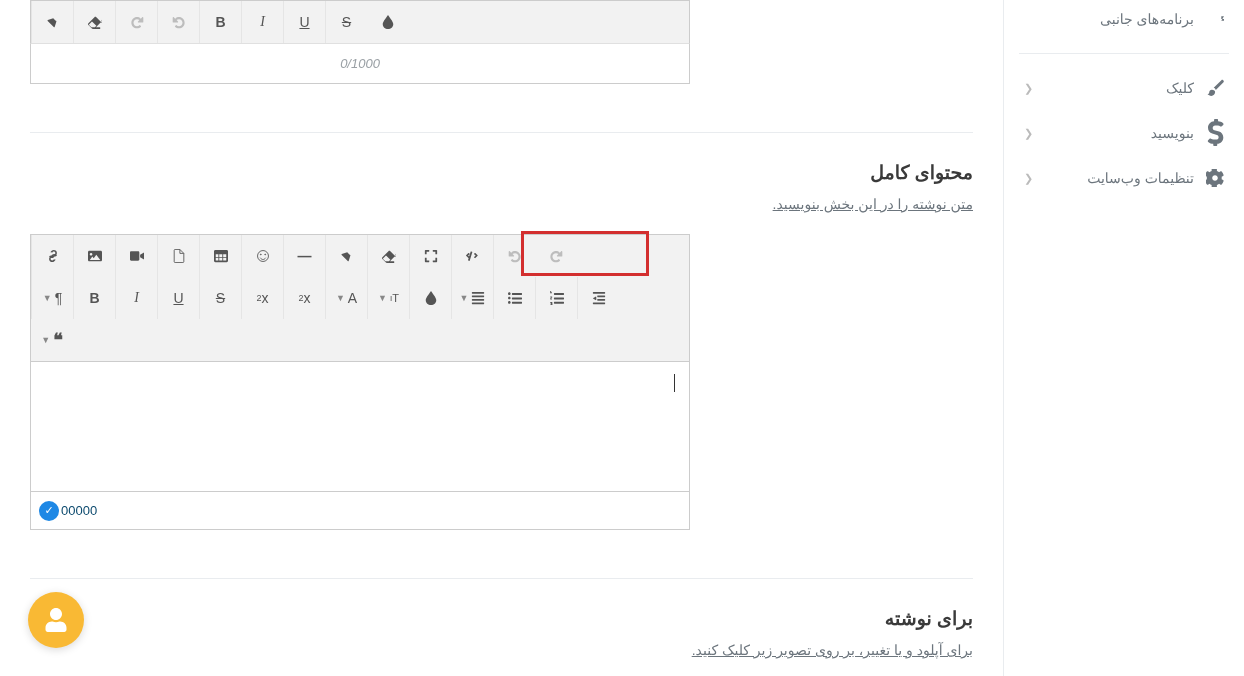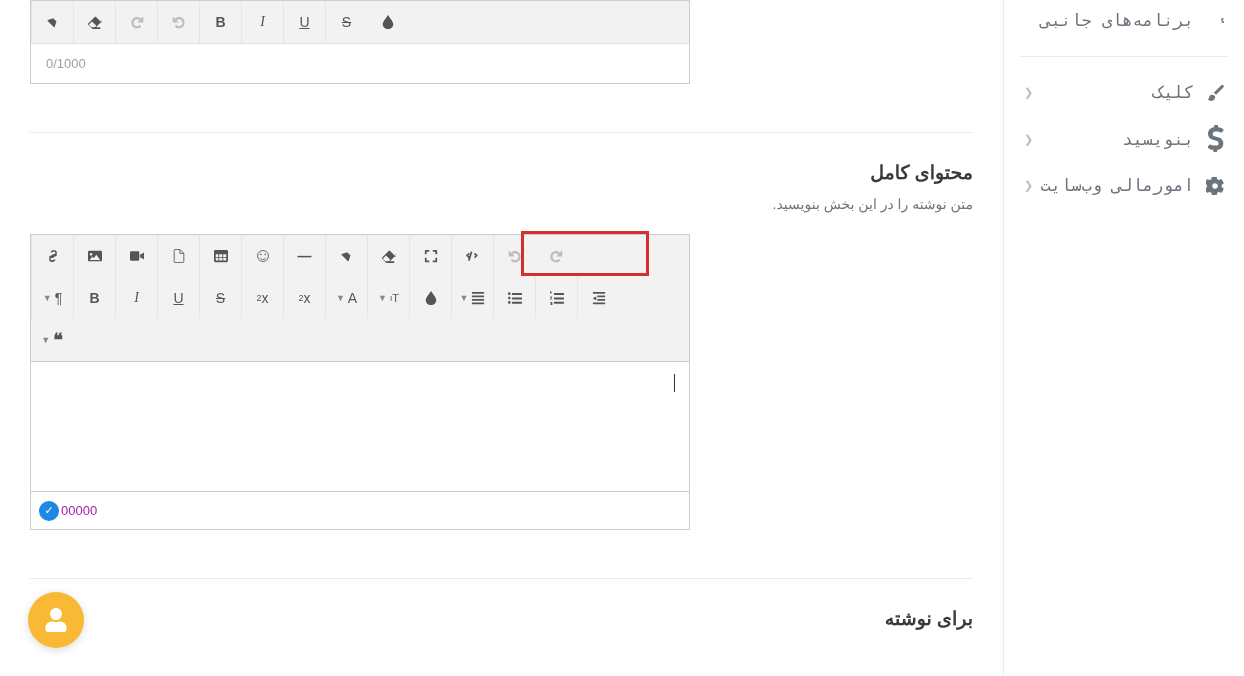--- a/index.html
+++ b/index.html
@@ -2,43 +2,43 @@
 <html dir="rtl" lang="fa"><head>
 <meta charset="utf-8">
 <style>
 * { margin: 0; padding: 0; box-sizing: border-box; }
 body { font-family: Tahoma, Arial, sans-serif; background: #fff; color: #333; font-size: 14px; direction: rtl; }
 .container { display: flex; min-height: 676px; }
 .sidebar { width: 240px; background: #fff; padding: 0 15px; border-right: 0; }
 .sidebar-item { display: flex; align-items: center; justify-content: space-between; padding: 10px 5px; color: #6c757d; cursor: pointer; }
 .sidebar-item .item-main { display: flex; align-items: center; gap: 12px; }
 .sidebar-item .icon { width: 18px; display: inline-flex; align-items: center; justify-content: center; color: #6c757d; }
-.sidebar-item .label { color: #6c757d; font-size: 17px; font-family: Liberation Mono, monospace; }
+.sidebar-item .label { color: #6c757d; font-size: 14px; }
 .sidebar-item .chevron { color: #bbb; font-size: 11px; }
 .sidebar-divider { border: none; border-top: 1px solid #e9ecef; margin: 15px 0; }
 .main { flex: 1; padding: 0 30px 30px 30px; border-right: 1px solid #e9ecef; }
 .editor-small-wrap { width: 660px; margin-right: auto; margin-left: 0; }
 .toolbar { display: flex; flex-direction: row-reverse; background: #f2f2f2; border: 1px solid #ccc; border-bottom: 1px solid #e0e0e0; }
 .toolbar-btn { width: 42px; height: 42px; display: inline-flex; align-items: center; justify-content: center; color: #555; cursor: pointer; border-left: 1px solid #e5e5e5; font-size: 14px; }
 .toolbar-btn.nb { border-left: none; }
 .toolbar-btn.faded { color: #bdbdbd; }
 .toolbar-btn svg { width: 14px; height: 14px; }
-.editor-small-body { border: 1px solid #ccc; border-top: none; height: 40px; display: flex; align-items: center; justify-content: flex-end; padding: 0 15px; }
+.editor-small-body { border: 1px solid #ccc; border-top: none; height: 40px; display: flex; align-items: center; justify-content: center; padding: 0 15px; font-style: italic; }
 .counter-small { color: #9aa0a5; font-size: 13px; direction: ltr; }
 .section-divider { border: none; border-top: 1px solid #e9ecef; margin: 48px 0 28px 0; }
 .section-title { font-size: 19px; font-weight: 700; color: #3a3a3a; margin-bottom: 12px; }
-.section-subtitle { font-size: 14px; color: #6c757d; margin-bottom: 22px; }
+.section-subtitle { font-size: 14px; color: #6c757d; margin-bottom: 22px; text-decoration: underline; }
 .editor-full-wrap { width: 660px; margin-right: auto; margin-left: 0; }
 .toolbar-full { background: #f2f2f2; border: 1px solid #ccc; display: flex; flex-direction: column; }
 .toolbar-row { display: flex; flex-direction: row-reverse; flex-wrap: wrap; }
 .editor-full-body { border: 1px solid #ccc; border-top: none; height: 130px; padding: 10px; position: relative; }
 .cursor-line { position: absolute; top: 12px; right: 14px; width: 1px; height: 18px; background: #333; }
 .editor-full-footer { border: 1px solid #ccc; border-top: none; height: 38px; display: flex; align-items: center; padding: 0 8px; direction: ltr; }
 .check-circle { width: 20px; height: 20px; border-radius: 50%; background: #1e88e5; display: inline-flex; align-items: center; justify-content: center; color: #fff; font-size: 11px; margin-right: 4px; }
-.footer-counter { color: #a21caf; font-size: 13px; margin-left: -2px; }
+.footer-counter { color: #0c4a6e; font-size: 13px; margin-left: -2px; }
 .media-highlight { position: relative; }
 .red-box { position: absolute; border: 3px solid #d32f2f; pointer-events: none; }
 .fab { position: fixed; left: 28px; bottom: 28px; width: 56px; height: 56px; border-radius: 50%; background: #f9b934; display: flex; align-items: center; justify-content: center; color: #fff; cursor: pointer; box-shadow: 0 2px 8px rgba(0,0,0,0.15); }
 .fab svg { width: 24px; height: 24px; }
 .caret-down { font-size: 9px; margin-right: 3px; color: #888; }
 </style>
 </head>
 <body>
 
 <div class="container">
@@ -77,21 +77,21 @@
       </div>
       <span class="chevron">❮</span>
     </div>
     <div class="sidebar-item">
       <div class="item-main">
         <span class="icon">
             <svg viewBox="0 0 512 512" fill="currentColor">
               <path d="M487 316l-43-25c2-12 3-23 3-35s-1-23-3-35l43-25c10-6 15-18 11-29-11-35-29-68-53-96-8-9-20-11-31-5l-43 25c-18-15-39-27-61-35V6c0-12-8-22-20-24-37-7-74-7-110 0-12 2-20 12-20 24v50c-22 8-43 20-61 35l-43-25c-11-6-23-4-31 5-24 28-42 61-53 96-4 11 1 23 11 29l43 25c-2 12-3 23-3 35s1 23 3 35l-43 25c-10 6-15 18-11 29 11 35 29 68 53 96 8 9 20 11 31 5l43-25c18 15 39 27 61 35v50c0 12 8 22 20 24 37 7 74 7 110 0 12-2 20-12 20-24v-50c22-8 43-20 61-35l43 25c11 6 23 4 31-5 24-28 42-61 53-96 4-11-1-23-11-29zm-231 20c-44 0-80-36-80-80s36-80 80-80 80 36 80 80-36 80-80 80z"></path>
             </svg>
           </span>
-        <span class="label">امورمالی وب‌سایت</span>
+        <span class="label">تنظیمات وب‌سایت</span>
       </div>
       <span class="chevron">❮</span>
     </div>
   </aside>
 
   <main class="main">
 
     <div class="editor-small-wrap">
       <div class="toolbar">
         <div class="toolbar-btn">
@@ -278,20 +278,21 @@
       <div class="editor-full-footer">
         <span class="check-circle">✓</span>
         <span class="footer-counter">00000</span>
       </div>
       <div class="red-box" style="top:-3px; right:41px; width:128px; height:45px;"></div>
     </div>
 
     <hr class="section-divider">
 
     <h2 class="section-title">برای نوشته</h2>
+    <p class="section-subtitle">برای آپلود و یا تغییر، بر روی تصویر زیر کلیک کنید.</p>
 
   </main>
 
 </div>
 
 <div class="fab">
   <svg viewBox="0 0 448 512" fill="currentColor">
       <path d="M224 256c71 0 128-57 128-128S295 0 224 0 96 57 96 128s57 128 128 128zm89 32h-17c-22 10-47 16-72 16s-50-6-72-16h-17C60 288 0 348 0 423v41c0 26 22 48 48 48h352c26 0 48-22 48-48v-41c0-75-60-135-135-135z"></path>
     </svg>
 </div>

